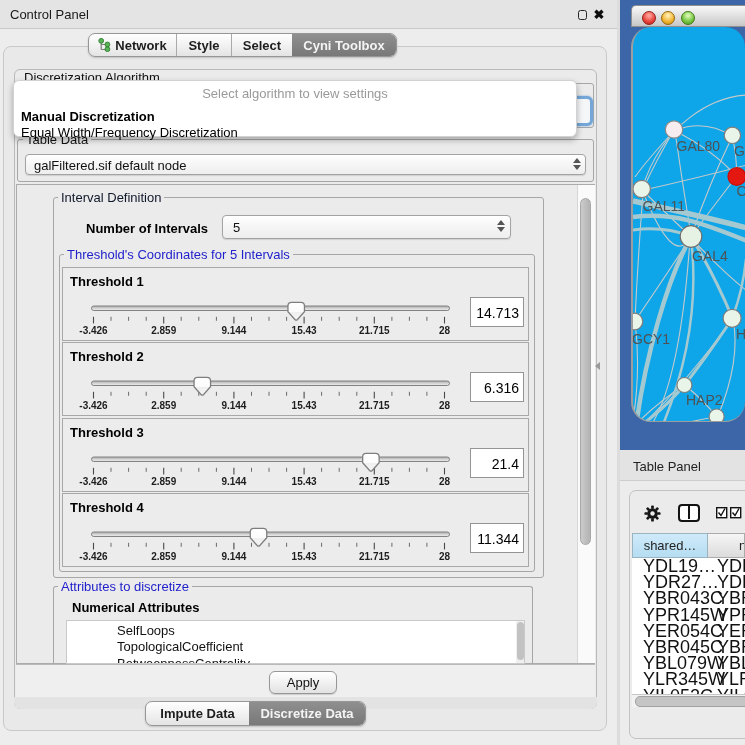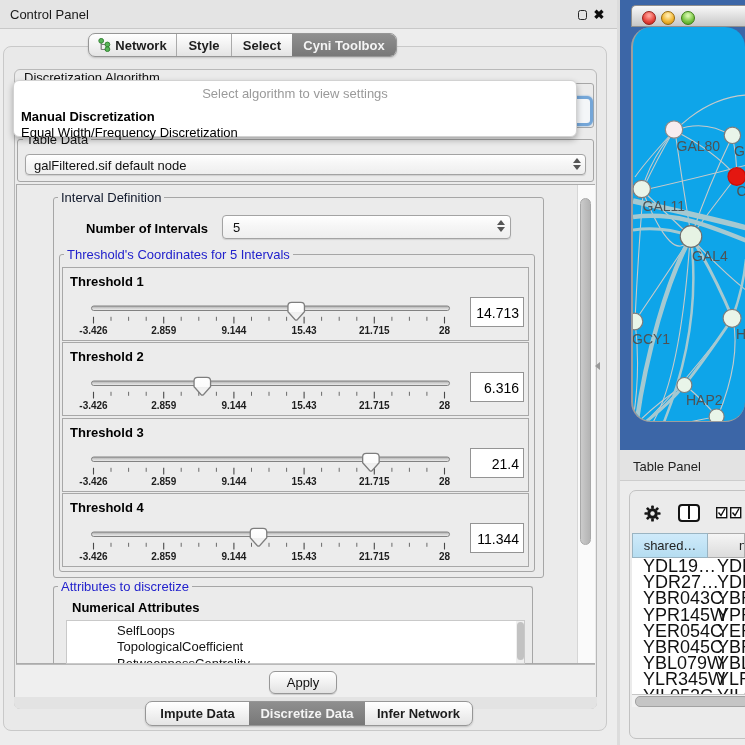--- a/index.html
+++ b/index.html
@@ -312,21 +312,20 @@
 
   <div class="abs" style="left:16px;top:664px;width:579px;height:33px;background:#efefef;border-top:1px solid #b9b9b9;box-sizing:border-box;"></div>
   <div class="abs" style="left:14px;top:697px;width:583px;height:12px;background:#e3e3e3;border-radius:0 0 6px 6px;"></div>
   <div class="abs" style="left:269px;top:671px;width:68px;height:23px;border:1px solid #979797;border-radius:6px;
        background:linear-gradient(#ffffff,#f0f0f0 55%,#e2e2e2);box-shadow:0 1px 1px rgba(0,0,0,0.15);
        font-size:13px;color:#111;text-align:center;line-height:21px;box-sizing:border-box;">Apply</div>
 
   <div class="seg" style="left:145px;top:701px;height:23px;">
     <div class="it" style="width:103px;">Impute Data</div>
     <div class="it dark" style="width:116px;">Discretize Data</div>
-    <div class="it" style="width:107px;">Infer Network</div>
   </div>
 
   <div class="abs" style="left:617px;top:0;width:3px;height:745px;background:#dcdcdc;"></div>
   <div class="abs" style="left:620px;top:0;width:125px;height:450px;background:#3c66a7;"></div>
 
   <div class="abs" style="left:631px;top:5px;width:114px;height:22px;border-radius:5px 0 0 0;
        background:linear-gradient(#f9f9f9,#d6d6d6 70%,#c6c6c6);border:1px solid #8f8f8f;border-right:none;box-sizing:border-box;"></div>
   <div class="abs" style="left:642px;top:11px;width:12px;height:12px;border-radius:50%;
        background:radial-gradient(circle at 50% 30%,#ff9e96 10%,#e5423a 60%,#b71b14);border:0.5px solid #93201b;"></div>
   <div class="abs" style="left:661px;top:11px;width:12px;height:12px;border-radius:50%;

